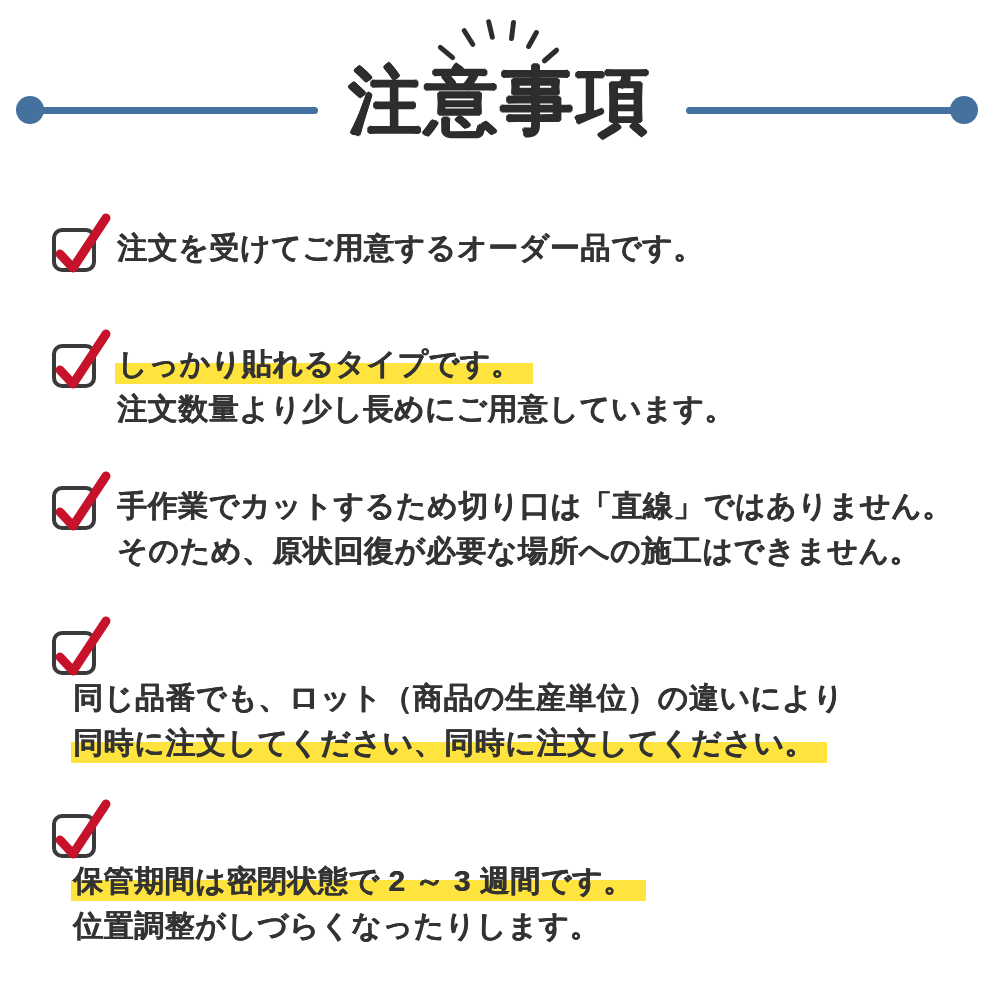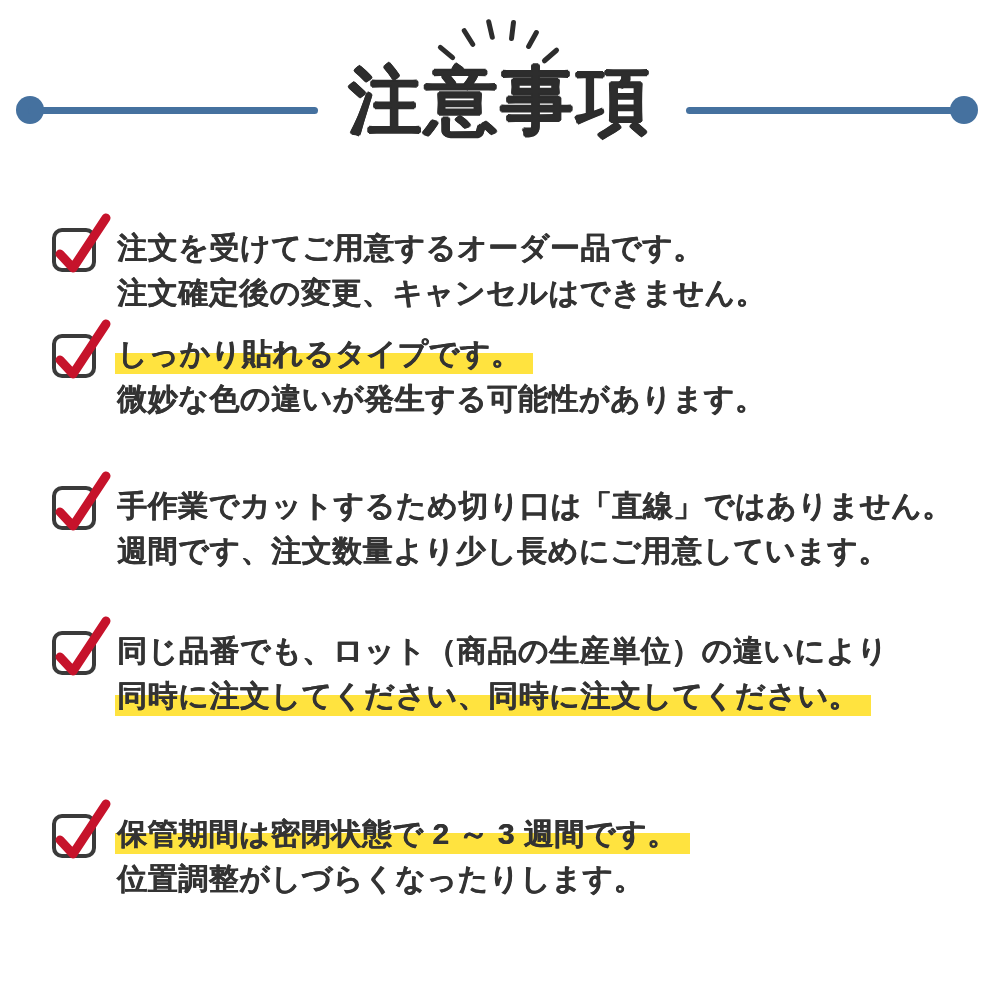--- a/index.html
+++ b/index.html
@@ -91,24 +91,24 @@
     display:inline-block;
     height:45px;line-height:45px;
     padding:0 12px 0 2px;margin-left:-2px;
     background:linear-gradient(to bottom,
       rgba(255,227,63,0) 49%,
       var(--highlight-yellow) 49%,
       var(--highlight-yellow) 96%,
       rgba(255,227,63,0) 96%);
   }
   .item.i1{top:201px;margin-top:24px;}
-  .item.i2{top:331px;justify-content:flex-end;}
+  .item.i2{top:341px;justify-content:flex-end;}
   .item.i3{top:483px;}
-  .item.i4{top:628px;}
-  .item.i5{top:811px;}
+  .item.i4{top:628px;flex-direction:column;}
+  .item.i5{top:811px;flex-direction:column;}
 </style>
 </head>
 <body>
 
 <div class="canvas">
 
   <div class="burst">
     <span class="ray r1"></span>
     <span class="ray r2"></span>
     <span class="ray r3"></span>
@@ -124,45 +124,44 @@
   <span class="rule-dot right"></span>
 
   <div class="item i1">
     <div class="checkbox">
       <svg viewBox="0 0 64 64">
           <path d="M10 40 L23 54 L56 4"></path>
         </svg>
     </div>
     <div class="lines">
       <div class="line"><span>注文を受けてご用意するオーダー品です。</span></div>
-      <div class="line"><span>注文確定後の変更、キャンセルはできません。</span></div>
     </div>
   </div>
 
   <div class="item i2">
     <div class="checkbox">
       <svg viewBox="0 0 64 64">
           <path d="M10 40 L23 54 L56 4"></path>
         </svg>
     </div>
     <div class="lines">
       <div class="line"><span class="hl">しっかり貼れるタイプです。</span></div>
-      <div class="line"><span>微妙な色の違いが発生する可能性があります。</span></div>
+      <div class="line"><span>注文数量より少し長めにご用意しています。</span></div>
     </div>
   </div>
 
   <div class="item i3">
     <div class="checkbox">
       <svg viewBox="0 0 64 64">
           <path d="M10 40 L23 54 L56 4"></path>
         </svg>
     </div>
     <div class="lines">
       <div class="line"><span>手作業でカットするため切り口は「直線」ではありません。</span></div>
-      <div class="line"><span>週間です、注文数量より少し長めにご用意しています。</span></div>
+      <div class="line"><span>そのため、原状回復が必要な場所への施工はできません。</span></div>
     </div>
   </div>
 
   <div class="item i4">
     <div class="checkbox">
       <svg viewBox="0 0 64 64">
           <path d="M10 40 L23 54 L56 4"></path>
         </svg>
     </div>
     <div class="lines">

